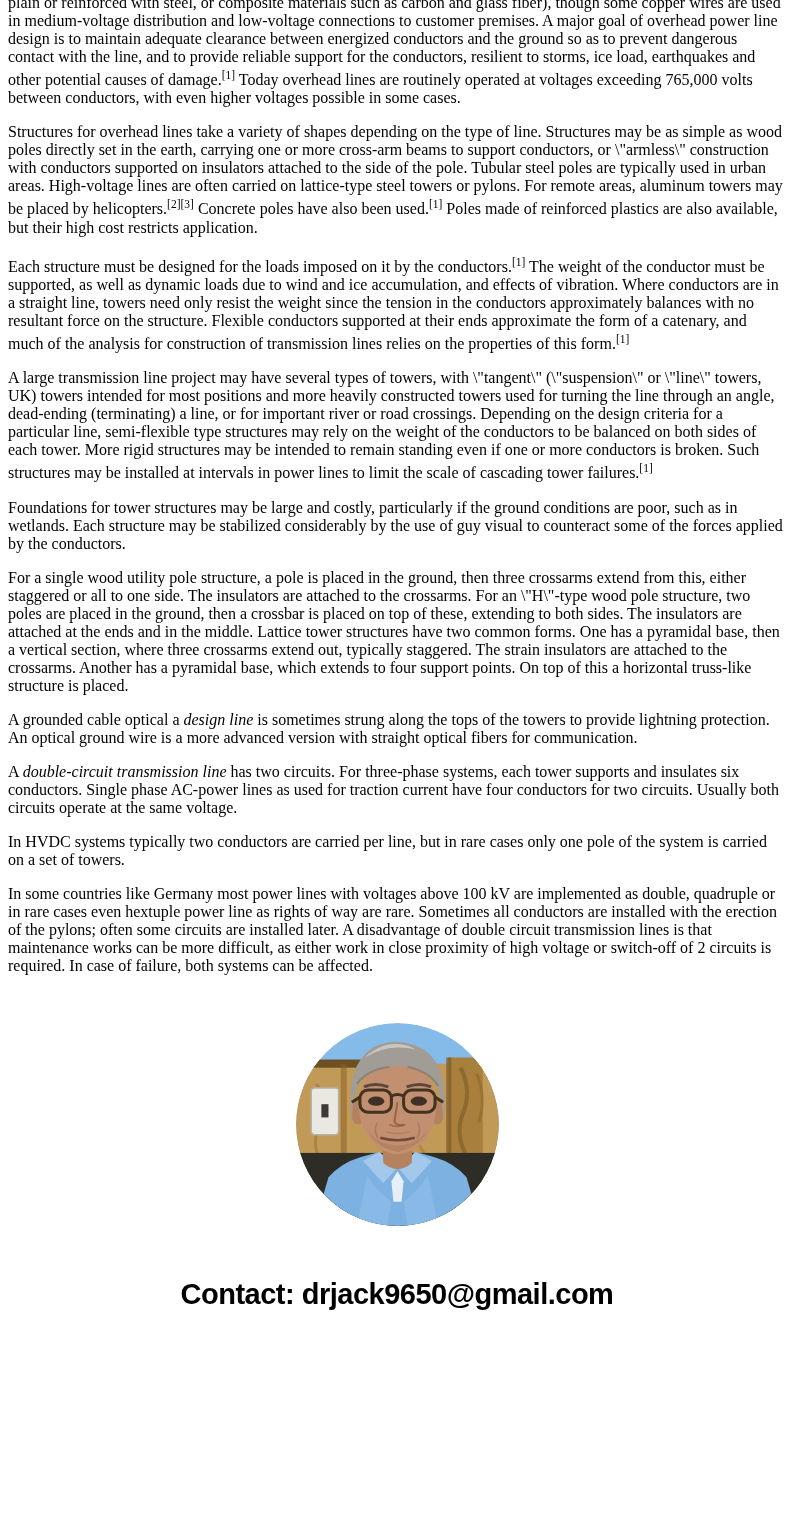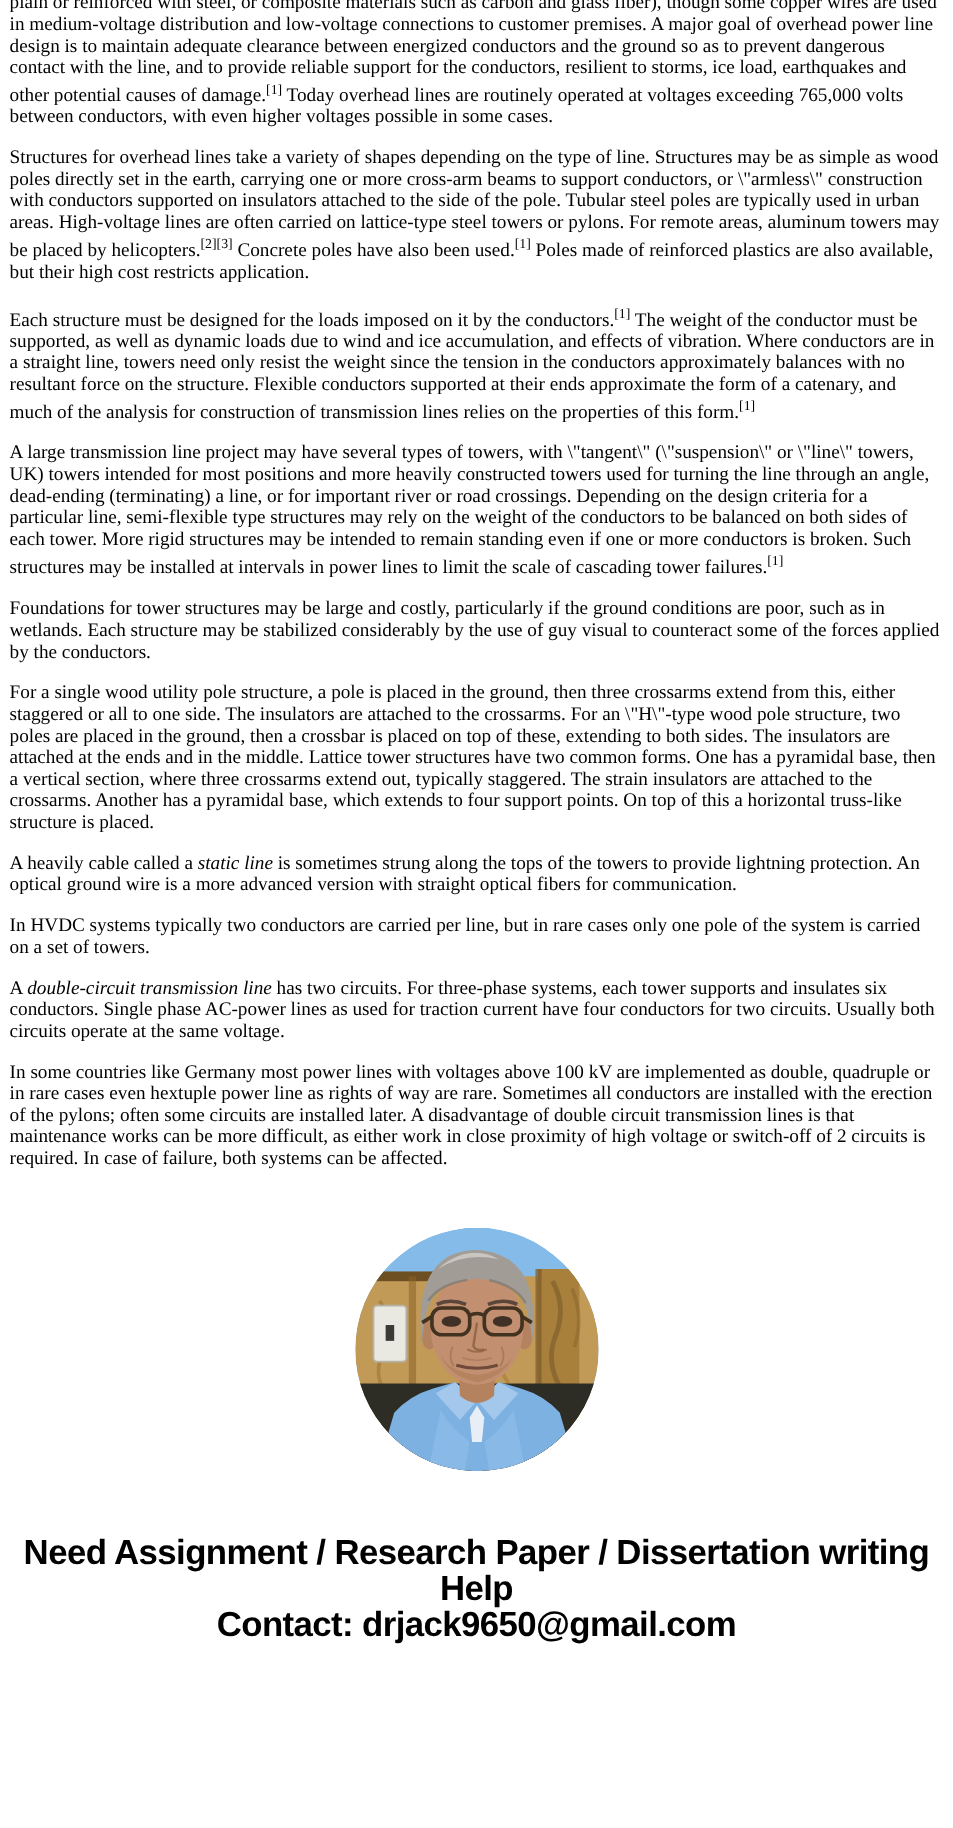--- a/index.html
+++ b/index.html
@@ -60,23 +60,23 @@
 
 <div class="page">
 
   <div class="article">
       <p><span>plain or reinforced with steel, or composite materials such as carbon and glass fiber), though some copper wires are used in medium-voltage distribution and low-voltage connections to customer premises. A major goal of overhead power line design is to maintain adequate clearance between energized conductors and the ground so as to prevent dangerous contact with the line, and to provide reliable support for the conductors, resilient to storms, ice load, earthquakes and other potential causes of damage.</span><sup>[1]</sup><span> Today overhead lines are routinely operated at voltages exceeding 765,000 volts between conductors, with even higher voltages possible in some cases.</span></p>
       <p><span>Structures for overhead lines take a variety of shapes depending on the type of line. Structures may be as simple as wood poles directly set in the earth, carrying one or more cross-arm beams to support conductors, or \"armless\" construction with conductors supported on insulators attached to the side of the pole. Tubular steel poles are typically used in urban areas. High-voltage lines are often carried on lattice-type steel towers or pylons. For remote areas, aluminum towers may be placed by helicopters.</span><sup>[2][3]</sup><span> Concrete poles have also been used.</span><sup>[1]</sup><span> Poles made of reinforced plastics are also available, but their high cost restricts application.</span></p>
       <p><span>Each structure must be designed for the loads imposed on it by the conductors.</span><sup>[1]</sup><span> The weight of the conductor must be supported, as well as dynamic loads due to wind and ice accumulation, and effects of vibration. Where conductors are in a straight line, towers need only resist the weight since the tension in the conductors approximately balances with no resultant force on the structure. Flexible conductors supported at their ends approximate the form of a catenary, and much of the analysis for construction of transmission lines relies on the properties of this form.</span><sup>[1]</sup></p>
       <p><span>A large transmission line project may have several types of towers, with \"tangent\" (\"suspension\" or \"line\" towers, UK) towers intended for most positions and more heavily constructed towers used for turning the line through an angle, dead-ending (terminating) a line, or for important river or road crossings. Depending on the design criteria for a particular line, semi-flexible type structures may rely on the weight of the conductors to be balanced on both sides of each tower. More rigid structures may be intended to remain standing even if one or more conductors is broken. Such structures may be installed at intervals in power lines to limit the scale of cascading tower failures.</span><sup>[1]</sup></p>
       <p><span>Foundations for tower structures may be large and costly, particularly if the ground conditions are poor, such as in wetlands. Each structure may be stabilized considerably by the use of guy visual to counteract some of the forces applied by the conductors.</span></p>
       <p><span>For a single wood utility pole structure, a pole is placed in the ground, then three crossarms extend from this, either staggered or all to one side. The insulators are attached to the crossarms. For an \"H\"-type wood pole structure, two poles are placed in the ground, then a crossbar is placed on top of these, extending to both sides. The insulators are attached at the ends and in the middle. Lattice tower structures have two common forms. One has a pyramidal base, then a vertical section, where three crossarms extend out, typically staggered. The strain insulators are attached to the crossarms. Another has a pyramidal base, which extends to four support points. On top of this a horizontal truss-like structure is placed.</span></p>
-      <p><span>A heavily cable called a </span><i>static line</i><span> is sometimes strung along the tops of the towers to provide lightning protection. An optical ground wire is a more advanced version with straight optical fibers for communication.</span></p>
+      <p><span>A grounded cable optical a </span><i>design line</i><span> is sometimes strung along the tops of the towers to provide lightning protection. An optical ground wire is a more advanced version with straight optical fibers for communication.</span></p>
+      <p><span>A </span><i>double-circuit transmission line</i><span> has two circuits. For three-phase systems, each tower supports and insulates six conductors. Single phase AC-power lines as used for traction current have four conductors for two circuits. Usually both circuits operate at the same voltage.</span></p>
       <p><span>In HVDC systems typically two conductors are carried per line, but in rare cases only one pole of the system is carried on a set of towers.</span></p>
-      <p><span>A </span><i>double-circuit transmission line</i><span> has two circuits. For three-phase systems, each tower supports and insulates six conductors. Single phase AC-power lines as used for traction current have four conductors for two circuits. Usually both circuits operate at the same voltage.</span></p>
       <p><span>In some countries like Germany most power lines with voltages above 100 kV are implemented as double, quadruple or in rare cases even hextuple power line as rights of way are rare. Sometimes all conductors are installed with the erection of the pylons; often some circuits are installed later. A disadvantage of double circuit transmission lines is that maintenance works can be more difficult, as either work in close proximity of high voltage or switch-off of 2 circuits is required. In case of failure, both systems can be affected.</span></p>
     </div>
 
   <div class="avatar">
     <svg viewBox="0 0 200 200" aria-hidden="true">
       <defs>
         <clipPath id="circ">
             <circle cx="100" cy="100" r="100"></circle>
           </clipPath>
       </defs>
@@ -140,17 +140,16 @@
 
         <path d="M83,113 Q100,118 117,113" stroke="#6f4a3a" stroke-width="2.5" fill="none"></path>
         <path d="M88,107 Q100,111 112,107" stroke="#a3755a" stroke-width="1.5" fill="none" opacity="0.6"></path>
         <path d="M80,98 Q76,106 81,114" stroke="#9c6b4c" stroke-width="1.5" fill="none" opacity="0.6"></path>
         <path d="M120,98 Q124,106 119,114" stroke="#9c6b4c" stroke-width="1.5" fill="none" opacity="0.6"></path>
       </g>
     </svg>
   </div>
 
   <div class="footer">
-    <div>Need Assignment / Research Paper / Dissertation writing Help</div>
     <div>Contact: drjack9650@gmail.com</div>
   </div>
 
 </div>
 
 </body></html>

